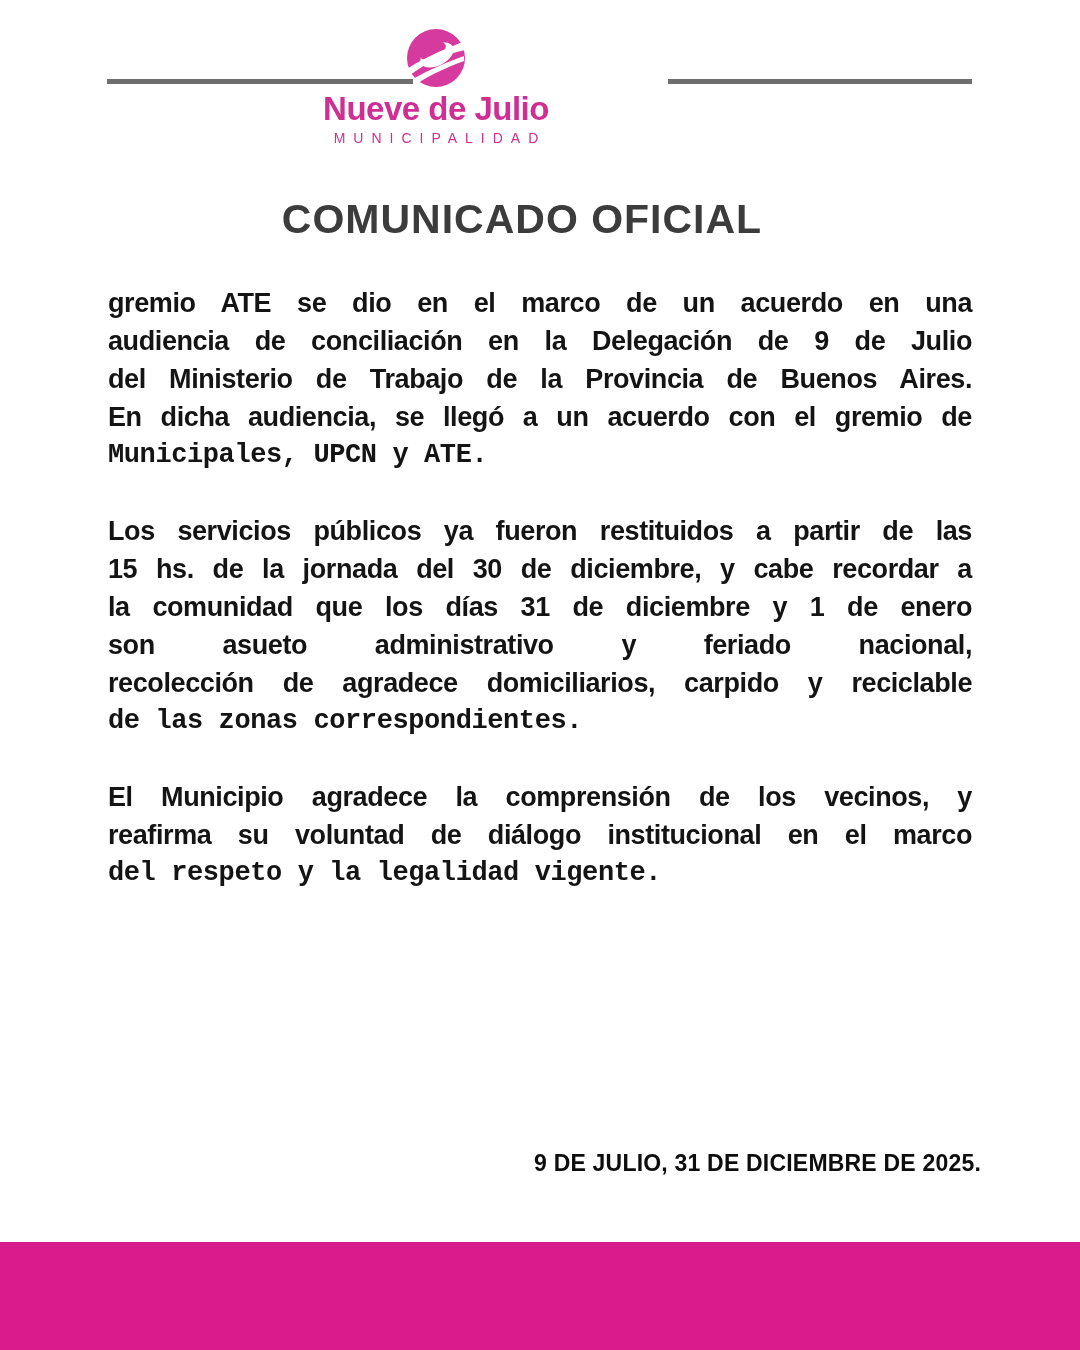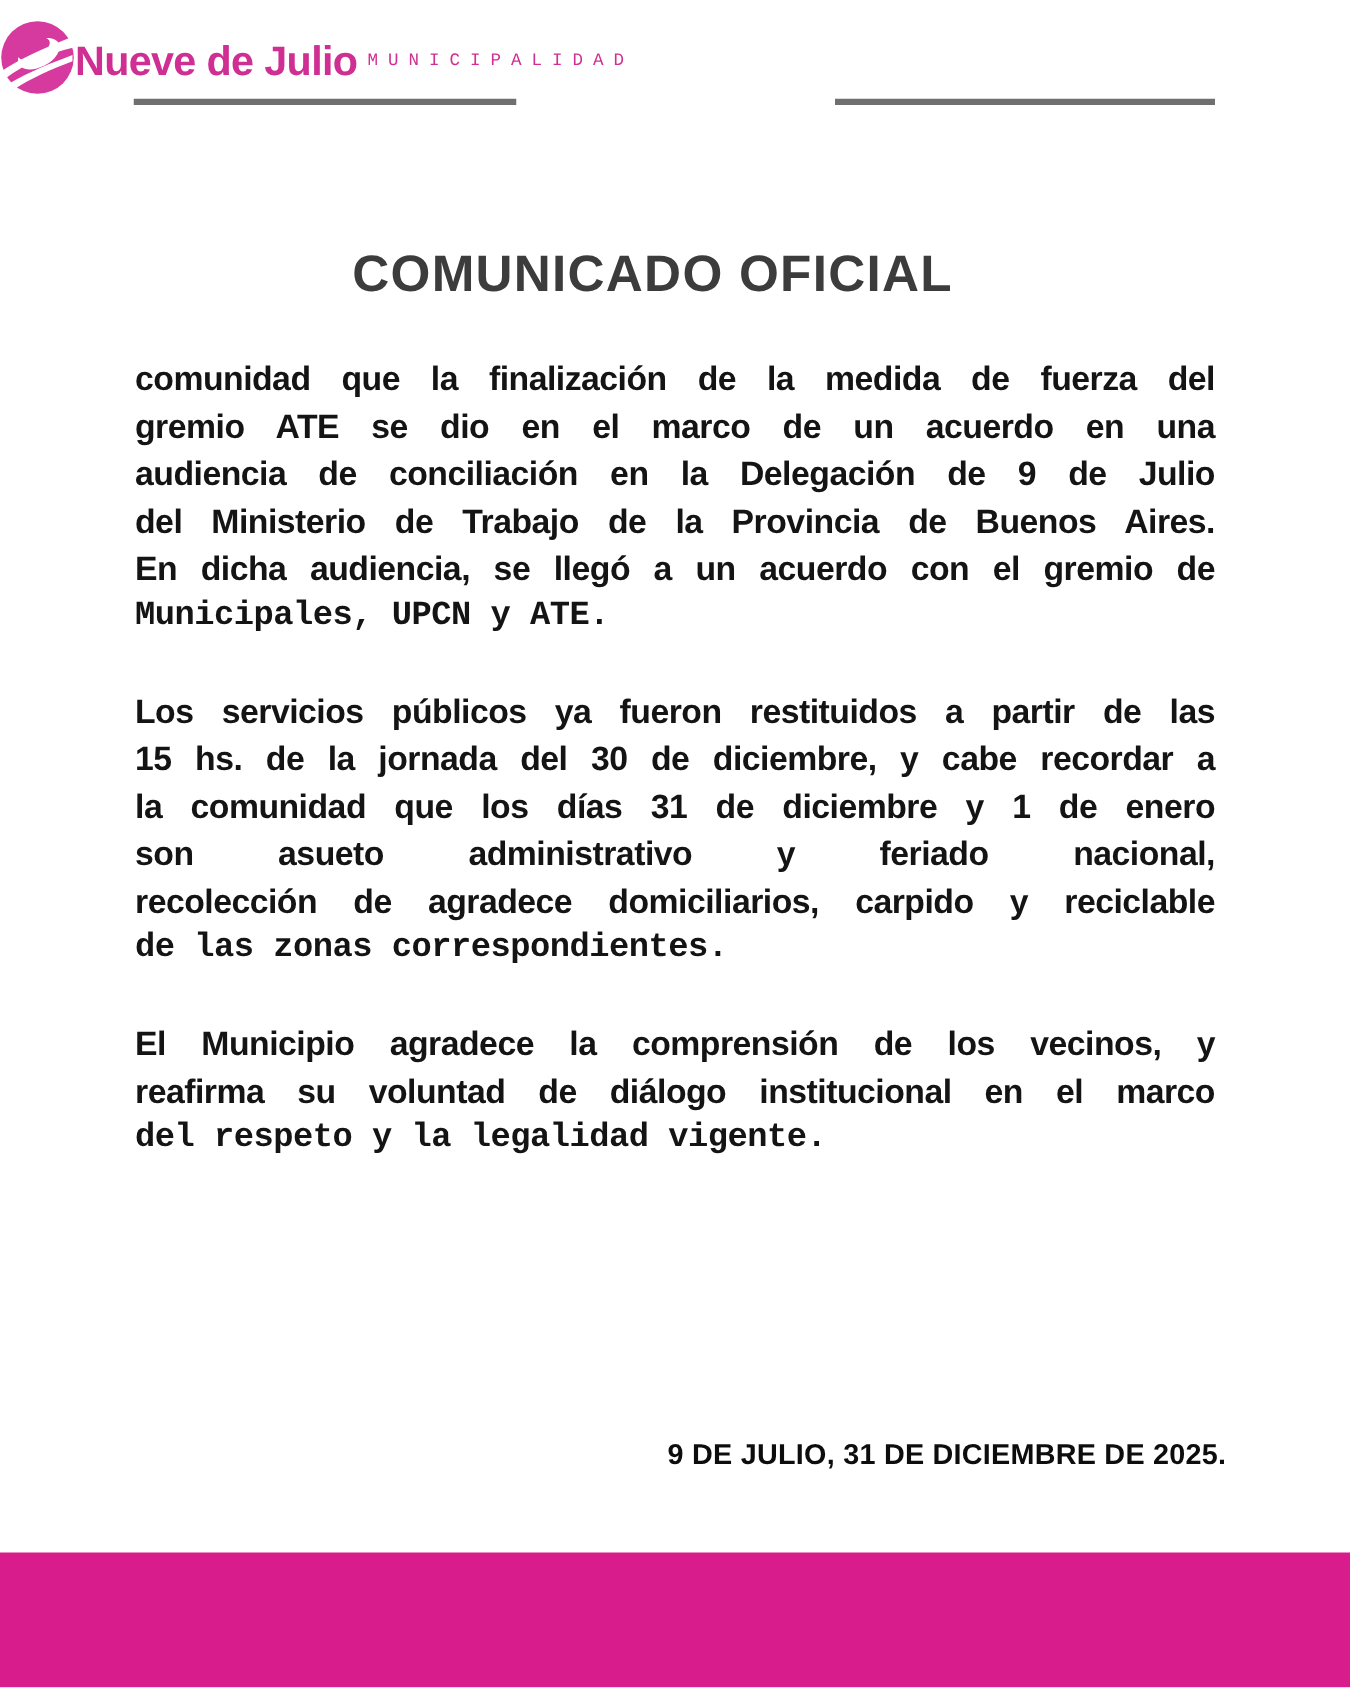--- a/index.html
+++ b/index.html
@@ -21,37 +21,36 @@
     margin:0 auto;
   }
   
   .rule{
     position:absolute;top:79px;height:5px;
     background:var(--divider);
   }
   .rule.left{left:107px;width:306px;}
   .rule.right{left:668px;width:304px;}
   .logo-block{
-    position:absolute;top:16px;left:0;width:872px;
-    display:flex;align-items:center;
+    position:absolute;top:28px;left:0;width:872px;
+    display:flex;flex-direction:column;align-items:center;
   }
   .logo-mark{width:60px;height:60px;display:block;}
   .brand-name{
     margin-top:4px;
     color:var(--accent);
     font-size:33px;font-weight:bold;letter-spacing:-0.5px;
     line-height:1.0;
   }
   .brand-subtitle{
     margin-top:6px;
     color:var(--accent);
     font-size:14px;font-weight:normal;
     letter-spacing:8px;text-indent:8px;
     line-height:1.0;
-    font-family:Liberation Mono, monospace;
   }
   
   .doc-title{
     position:absolute;top:196px;left:0;width:1044px;
     text-align:center;
     color:var(--title);
     font-size:41px;font-weight:bold;letter-spacing:1px;
   }
   
   .body-copy{
@@ -105,21 +104,20 @@
       <path d="M7,51 C24,41 42,34 58,28 L58,33 C42,39 24,47 12,55 Z" fill="#ffffff"></path>
     </svg>
     <div class="brand-name">Nueve de Julio</div>
     <div class="brand-subtitle">MUNICIPALIDAD</div>
   </div>
 
   <div class="doc-title">COMUNICADO OFICIAL</div>
 
   <div class="body-copy">
       <div class="paragraph">
-        <div class="line">comunidad que la finalización de la medida de fuerza del</div>
         <div class="line">gremio ATE se dio en el marco de un acuerdo en una</div>
         <div class="line">audiencia de conciliación en la Delegación de 9 de Julio</div>
         <div class="line">del Ministerio de Trabajo de la Provincia de Buenos Aires.</div>
         <div class="line">En dicha audiencia, se llegó a un acuerdo con el gremio de</div>
         <div class="line last">Municipales, UPCN y ATE.</div>
       </div>
       <div class="paragraph">
         <div class="line">Los servicios públicos ya fueron restituidos a partir de las</div>
         <div class="line">15 hs. de la jornada del 30 de diciembre, y cabe recordar a</div>
         <div class="line">la comunidad que los días 31 de diciembre y 1 de enero</div>

